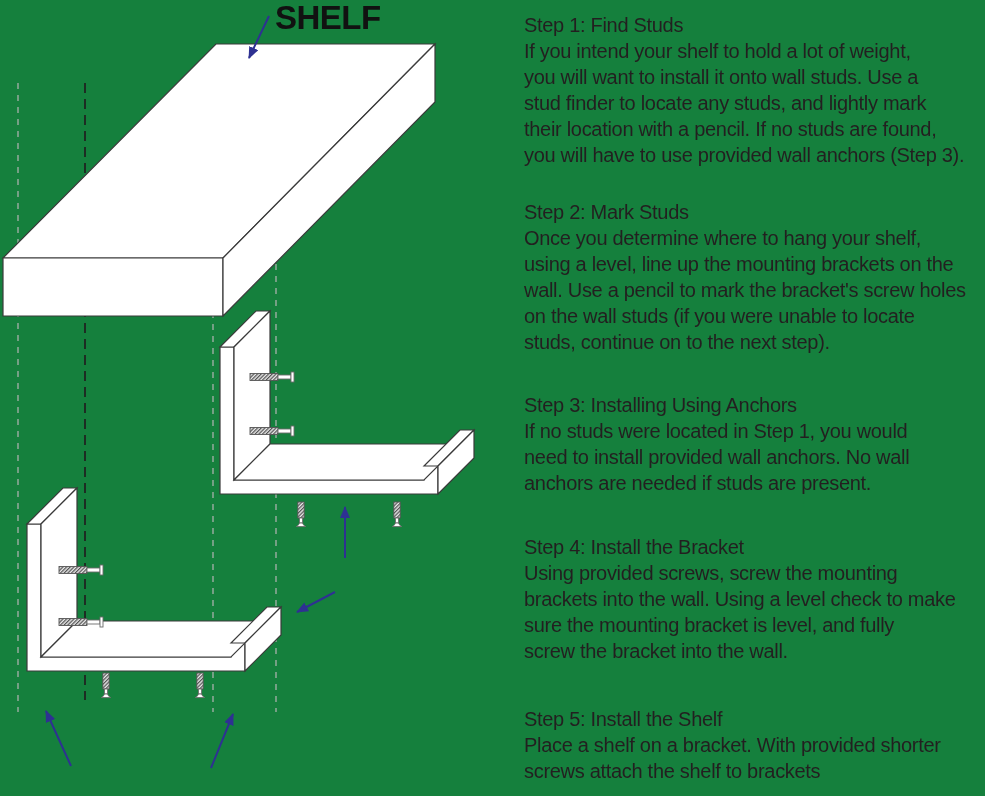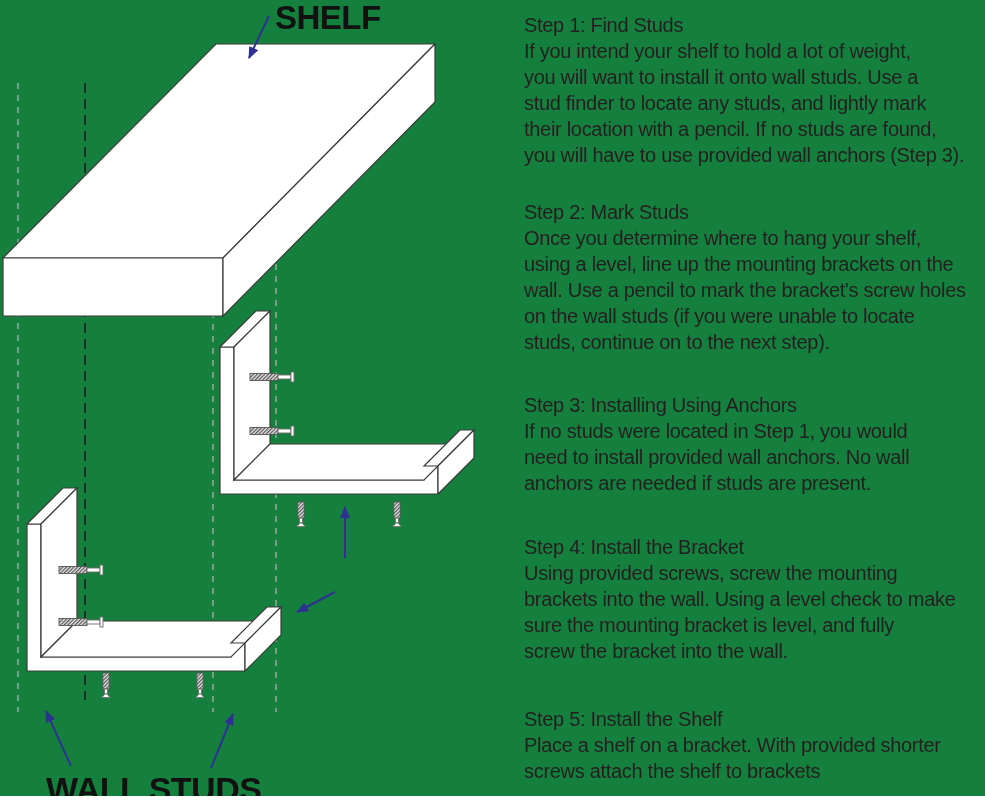--- a/index.html
+++ b/index.html
@@ -100,21 +100,20 @@
     <g>
       <line class="arrow" x1="269" y1="16" x2="249" y2="58" marker-end="url(#ah)"></line>
       <line class="arrow" x1="345" y1="558" x2="345" y2="507" marker-end="url(#ah)"></line>
       <line class="arrow" x1="335" y1="592" x2="297" y2="612" marker-end="url(#ah)"></line>
       <line class="arrow" x1="71" y1="766" x2="46" y2="711" marker-end="url(#ah)"></line>
       <line class="arrow" x1="211" y1="768" x2="233" y2="714" marker-end="url(#ah)"></line>
     </g>
   </svg>
 
   <div class="diagram-label label-shelf">SHELF</div>
-  <div class="diagram-label label-wallstuds">WALL STUDS</div>
 
   <div class="step step-1">
     <div class="step-title">Step 1: Find Studs</div>
     <div class="step-body">If you intend your shelf to hold a lot of weight,
 you will want to install it onto wall studs. Use a
 stud finder to locate any studs, and lightly mark
 their location with a pencil. If no studs are found,
 you will have to use provided wall anchors (Step 3).</div>
   </div>
   <div class="step step-2">

